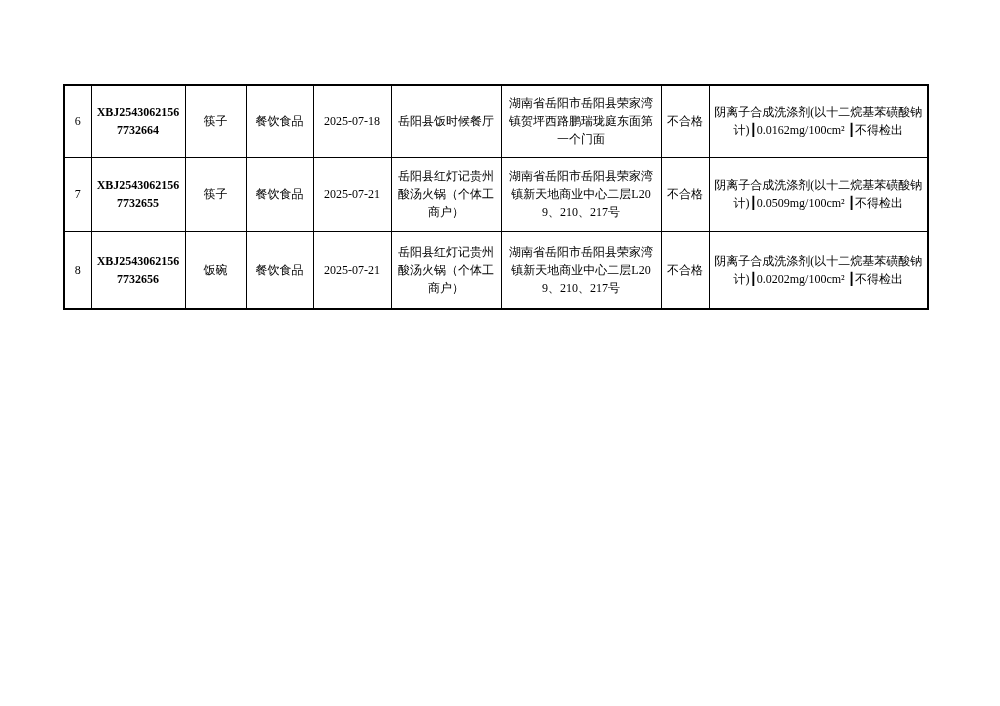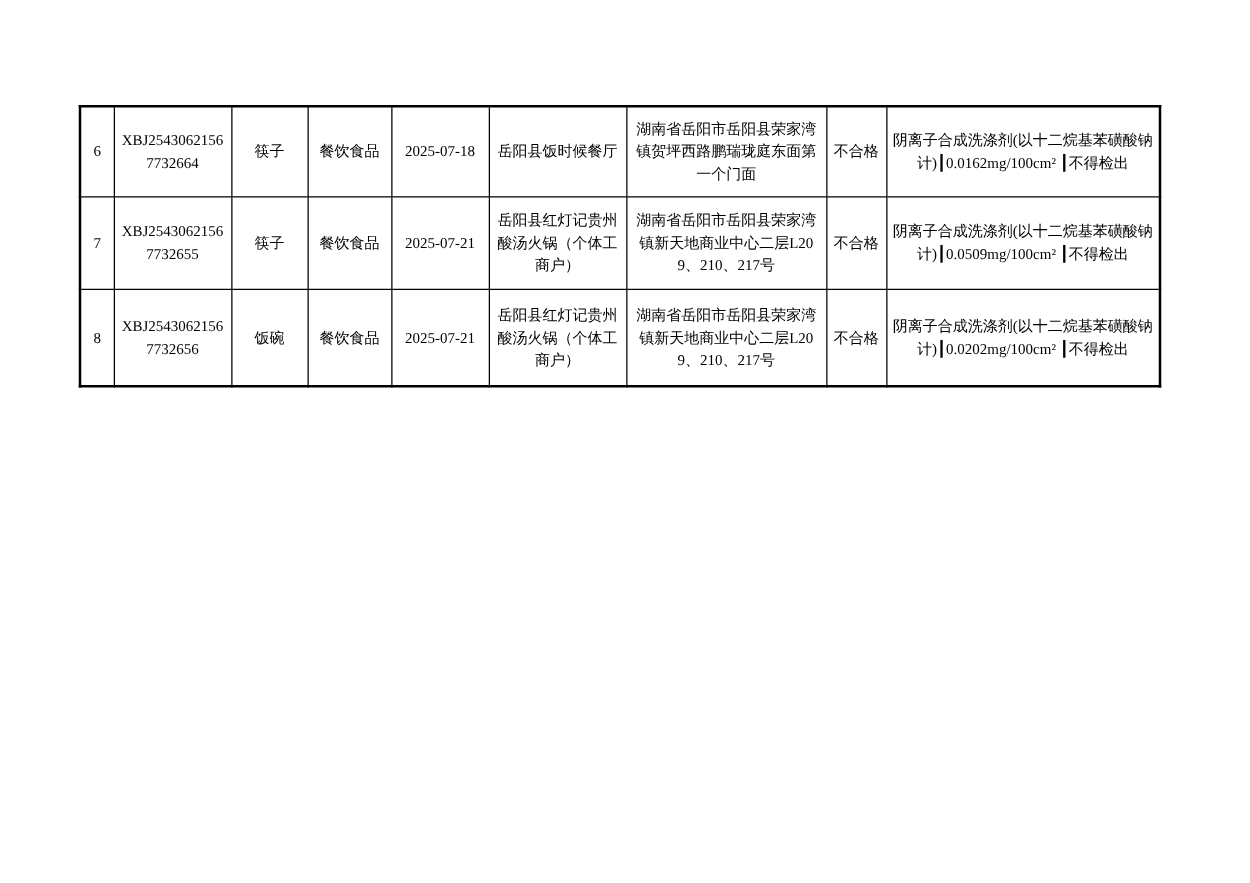--- a/index.html
+++ b/index.html
@@ -33,21 +33,21 @@
     line-height: 18px;
     padding: 2px 4px;
     color: #000000;
     word-break: break-all;
     overflow-wrap: break-word;
     box-sizing: border-box;
   }
   tr.row-6 { height: 72px; }
   tr.row-7 { height: 74px; }
   tr.row-8 { height: 78px; }
-  td.cell-sample-id { padding: 2px 4px; }
+  td.cell-sample-id { padding: 2px 4px; font-weight: bold; }
   td.cell-detail {
     color: #e60000;
     padding: 2px 10px;
     margin-left: 42px;
   }
   col.c-seq      { width: 27px; }
   col.c-id       { width: 94px; }
   col.c-product  { width: 61px; }
   col.c-category { width: 67px; }
   col.c-date     { width: 78px; }

